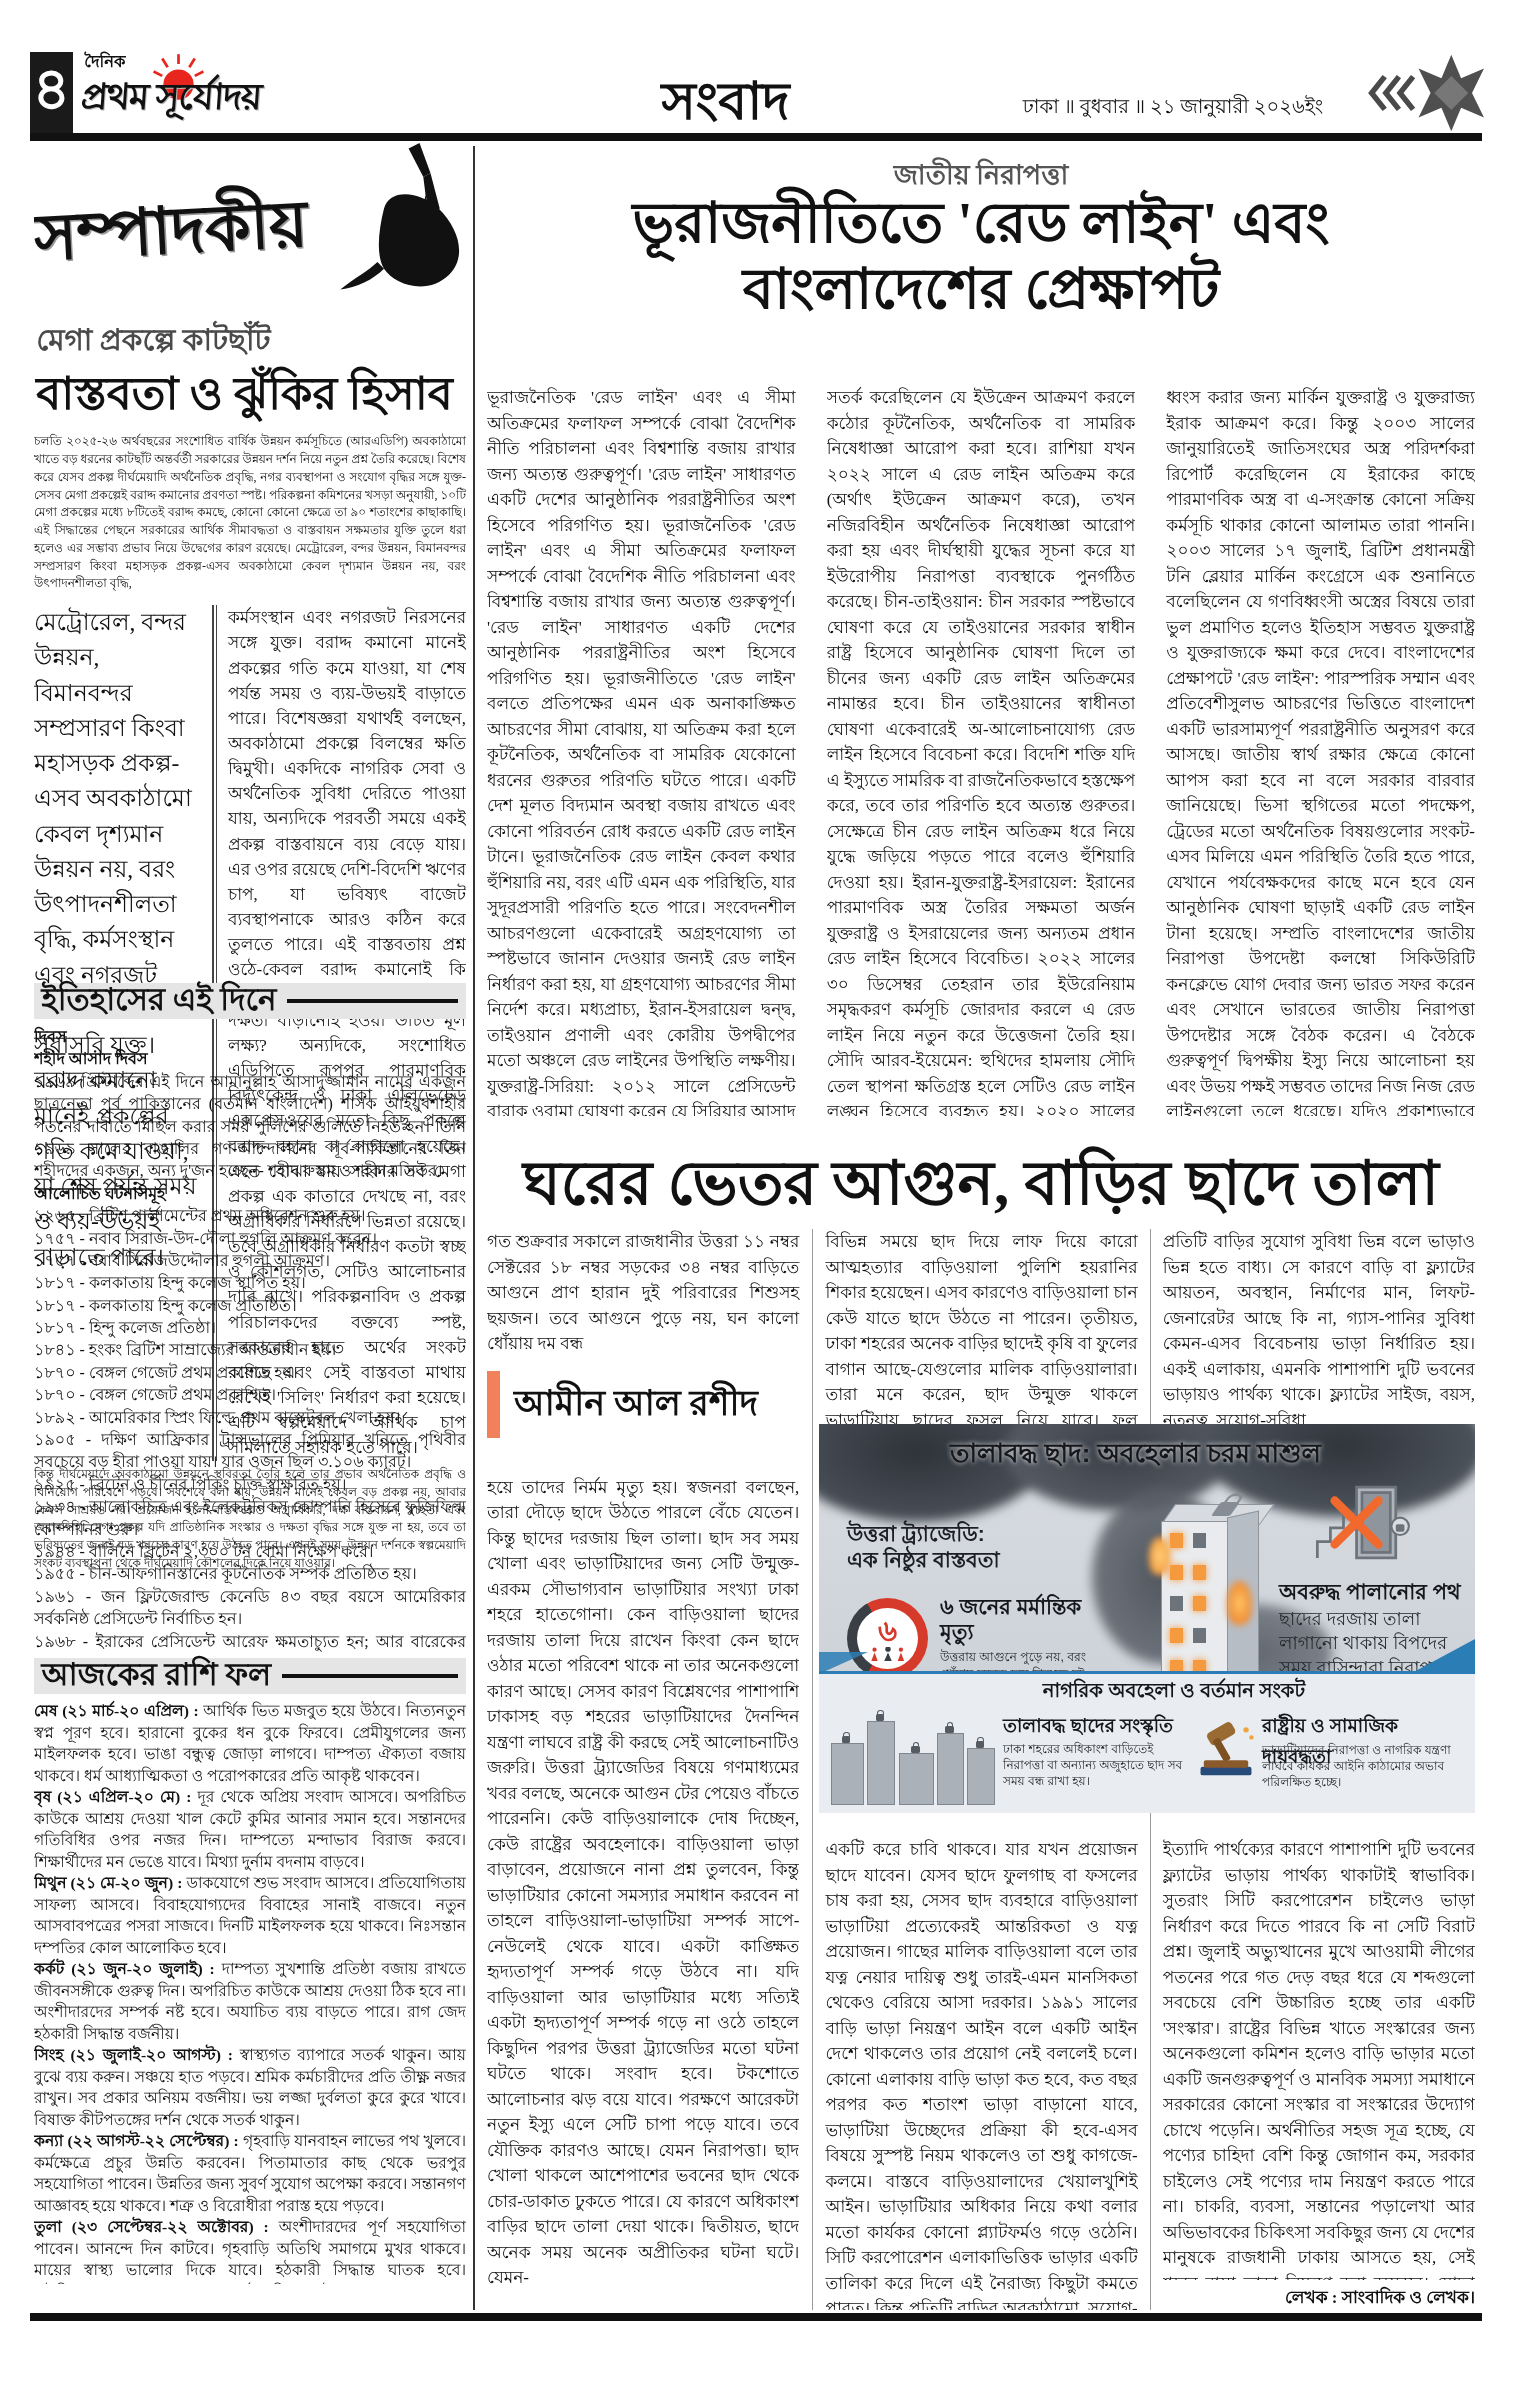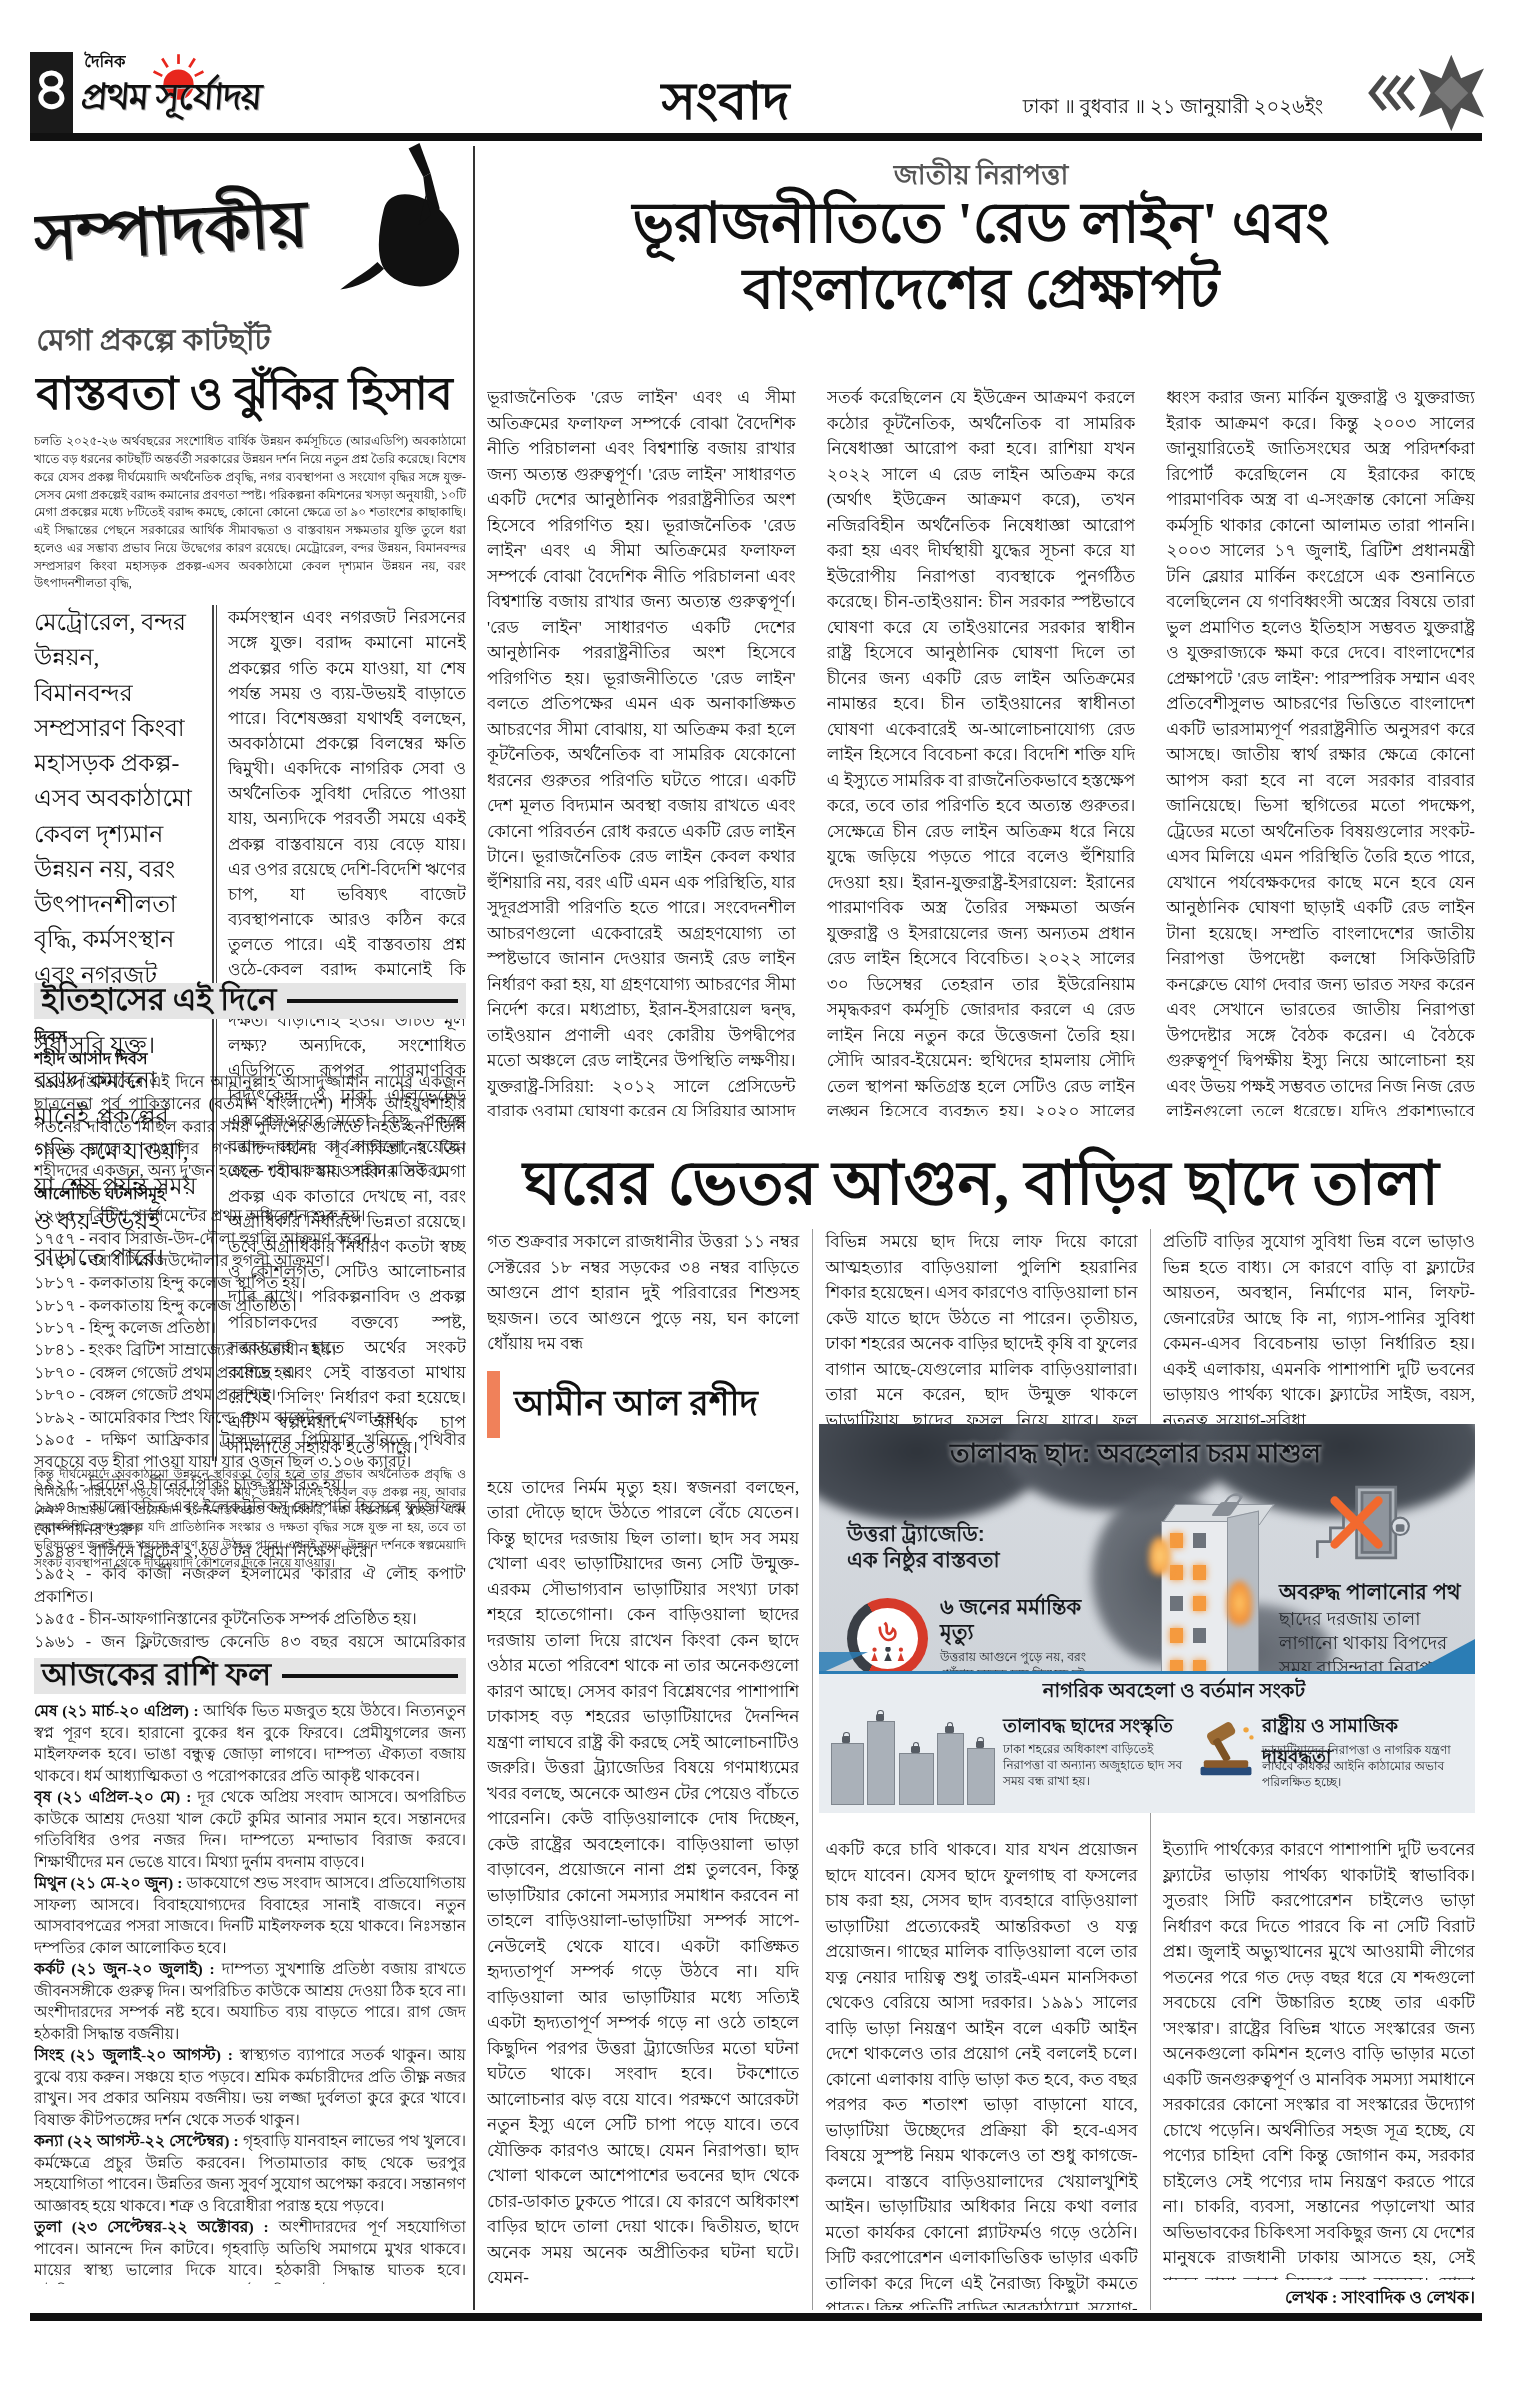--- a/index.html
+++ b/index.html
@@ -200,21 +200,20 @@
           <div class="ev">১৮১৭ - কলকাতায় হিন্দু কলেজ প্রতিষ্ঠিত।</div>
           <div class="ev">১৮১৭ - হিন্দু কলেজ প্রতিষ্ঠা।</div>
           <div class="ev">১৮৪১ - হংকং ব্রিটিশ সাম্রাজ্যের আওতাধীন হয়।</div>
           <div class="ev">১৮৭০ - বেঙ্গল গেজেট প্রথম প্রকাশিত হয়।</div>
           <div class="ev">১৮৭০ - বেঙ্গল গেজেট প্রথম প্রকাশিত।</div>
           <div class="ev">১৮৯২ - আমেরিকার স্প্রিং ফিল্ডে প্রথম বাস্কেটবল খেলা হয়।</div>
           <div class="ev">১৯০৫ - দক্ষিণ আফ্রিকার ট্রান্সভালের প্রিমিয়ার খনিতে পৃথিবীর সবচেয়ে বড় হীরা পাওয়া যায়। যার ওজন ছিল ৩.১০৬ ক্যারট।</div>
           <div class="ev">১৯২৫ - ব্রিটেন ও চীনের পিকিং চুক্তি স্বাক্ষরিত হয়।</div>
           <div class="ev">১৯৩৪ - আলোকচিত্র এবং ইলেকট্রনিকস্ কোম্পানি হিসেবে ফুজিফিল্ম কোম্পানির শুরু।</div>
           <div class="ev">১৯৪৪ - বার্লিনে ব্রিটেন ২,৩০০ টন বোমা নিক্ষেপ করে।</div>
-          <div class="ev">১৯৫২ - কবি কাজী নজরুল ইসলামের 'কারার ঐ লৌহ কপাট' প্রকাশিত।</div>
           <div class="ev">১৯৫৫ - চীন-আফগানিস্তানের কূটনৈতিক সম্পর্ক প্রতিষ্ঠিত হয়।</div>
           <div class="ev">১৯৬১ - জন ফ্লিটজেরাল্ড কেনেডি ৪৩ বছর বয়সে আমেরিকার সর্বকনিষ্ঠ প্রেসিডেন্ট নির্বাচিত হন।</div>
           <div class="ev">১৯৬৮ - ইরাকের প্রেসিডেন্ট আরেফ ক্ষমতাচ্যুত হন; আর বারেকের নেতৃত্বে নতুন সরকার গঠিত হয়।</div>
         </div>
     </div>
 
     <div class="sec-bar zod-bar">
       <span class="t">আজকের রাশি ফল</span>
       <span class="rule"></span>
     </div>

